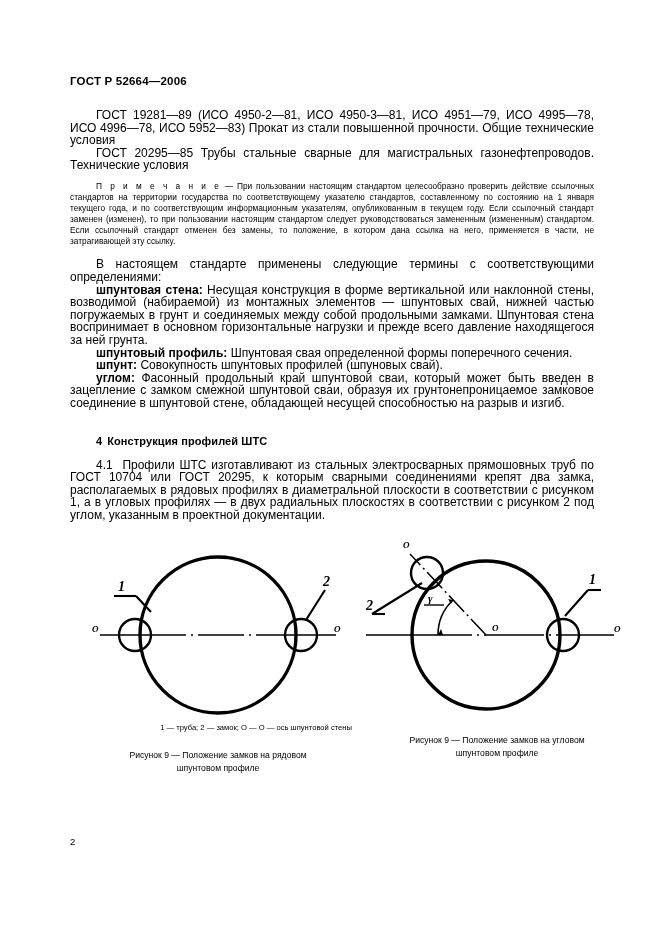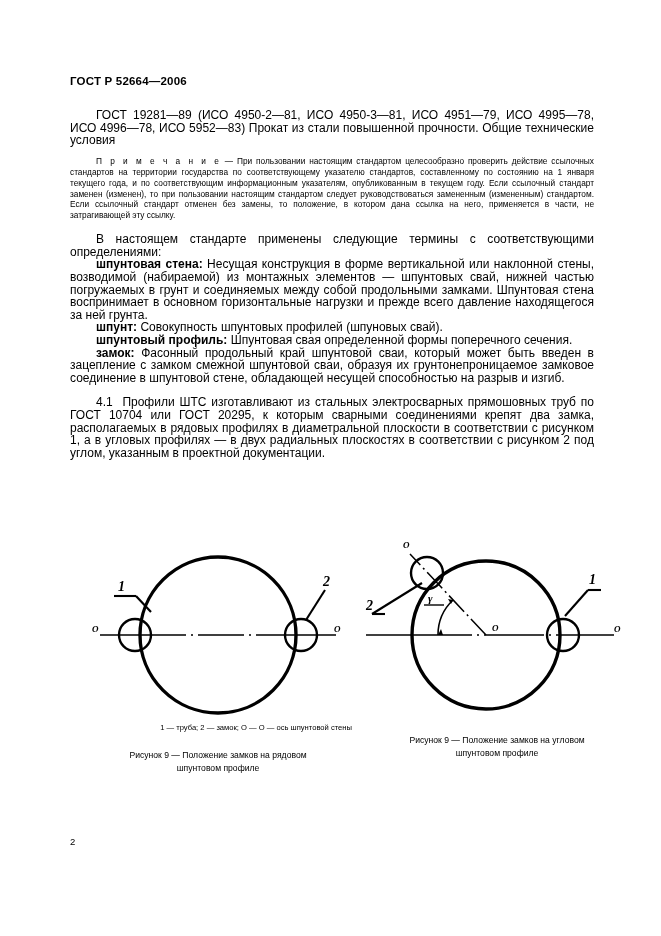--- a/index.html
+++ b/index.html
@@ -116,34 +116,36 @@
 </head>
 <body>
 
 <div class="page">
 
   <div class="content">
 
     <div class="doc-header">ГОСТ Р 52664—2006</div>
 
     <p class="indent ref-1">ГОСТ 19281—89 (ИСО 4950-2—81, ИСО 4950-3—81, ИСО 4951—79, ИСО 4995—78, ИСО 4996—78, ИСО 5952—83) Прокат из стали повышенной прочности. Общие технические условия</p>
+    <p class="indent">ГОСТ 20295—85 Трубы стальные сварные для магистральных газонефтепроводов. Технические условия</p>
 
     <p class="note"><span class="note-label">П р и м е ч а н и е</span><span> — При пользовании настоящим стандартом целесообразно проверить действие ссылочных стандартов на территории государства по соответствующему указателю стандартов, составленному по состоянию на 1 января текущего года, и по соответствующим информационным указателям, опубликованным в текущем году. Если ссылочный стандарт заменен (изменен), то при пользовании настоящим стандартом следует руководствоваться замененным (измененным) стандартом. Если ссылочный стандарт отменен без замены, то положение, в котором дана ссылка на него, применяется в части, не затрагивающей эту ссылку.</span></p>
 
 
     <p class="indent after-head">В настоящем стандарте применены следующие термины с соответствующими определениями:</p>
 
     <p class="indent"><span class="term">шпунтовая стена:</span><span> Несущая конструкция в форме вертикальной или наклонной стены, возводимой (набираемой) из монтажных элементов — шпунтовых свай, нижней частью погружаемых в грунт и соединяемых между собой продольными замками. Шпунтовая стена воспринимает в основном горизонтальные нагрузки и прежде всего давление находящегося за ней грунта.</span></p>
 
+    <p class="indent"><span class="term">шпунтовый профиль:</span><span> Шпунтовая свая определенной формы поперечного сечения.</span></p>
+
     <p class="indent"><span class="term">шпунт:</span><span> Совокупность шпунтовых профилей (шпуновых свай).</span></p>
 
-    <p class="indent"><span class="term">шпунтовый профиль:</span><span> Шпунтовая свая определенной формы поперечного сечения.</span></p>
-
-    <p class="indent"><span class="term">замок:</span><span> Фасонный продольный край шпунтовой сваи, который может быть введен в зацепление с замком смежной шпунтовой сваи, образуя их грунтонепроницаемое замковое соединение в шпунтовой стене, обладающей несущей способностью на разрыв и изгиб.</span></p>
-
+    <p class="indent"><span class="term">углом:</span><span> Фасонный продольный край шпунтовой сваи, который может быть введен в зацепление с замком смежной шпунтовой сваи, образуя их грунтонепроницаемое замковое соединение в шпунтовой стене, обладающей несущей способностью на разрыв и изгиб.</span></p>
+
+    <h2 class="section"><span class="num">4</span><span>Конструкция профилей ШТС</span></h2>
 
     <p class="indent after-head"><span>4.1</span>&nbsp;&nbsp;<span>Профили ШТС изготавливают из стальных электросварных прямошовных труб по ГОСТ 10704 или ГОСТ 20295, к которым сварными соединениями крепят два замка, располагаемых в рядовых профилях в диаметральной плоскости в соответствии с рисунком 1, а в угловых профилях  —  в двух радиальных плоскостях в соответствии с рисунком 2 под углом, указанным в проектной документации.</span></p>
 
   </div>
 
   <div class="figures">
 
     <div class="fig-col fig-left">
       <div class="fig-svg-wrap">
         <svg width="280" height="190" viewBox="0 0 280 190">

